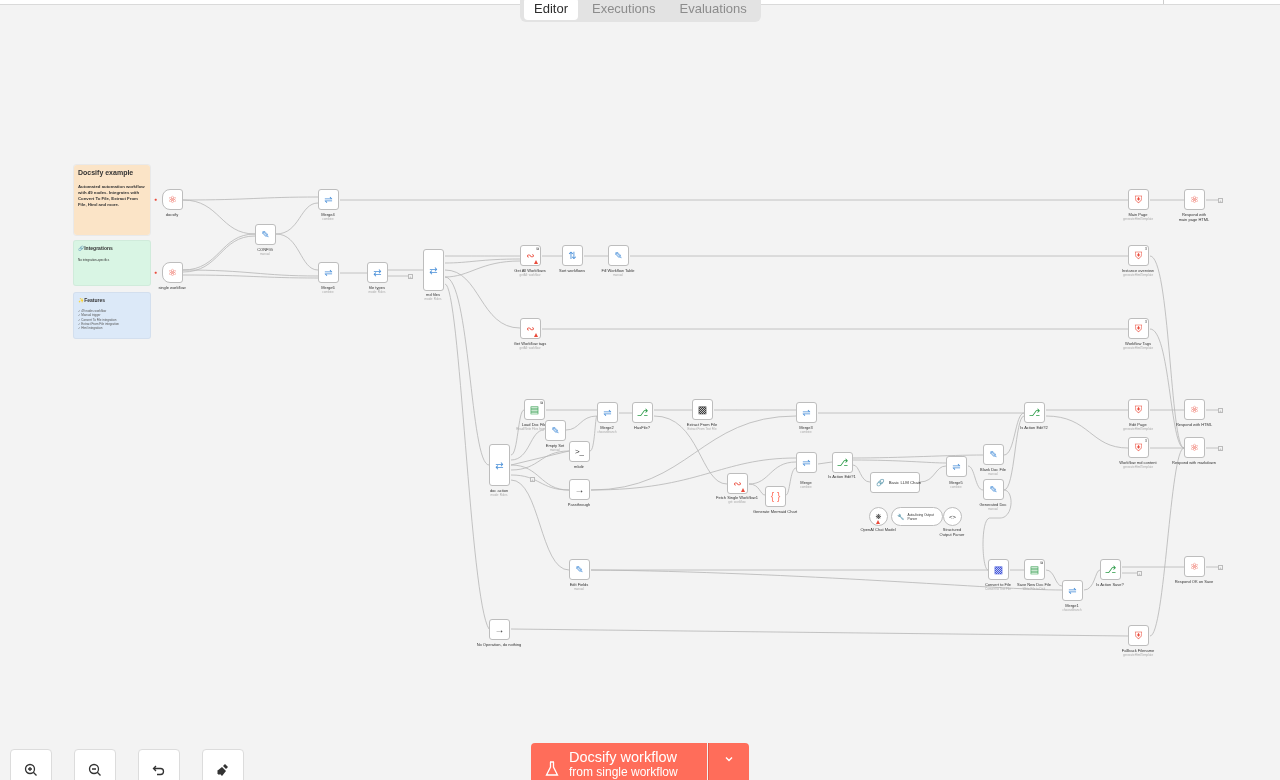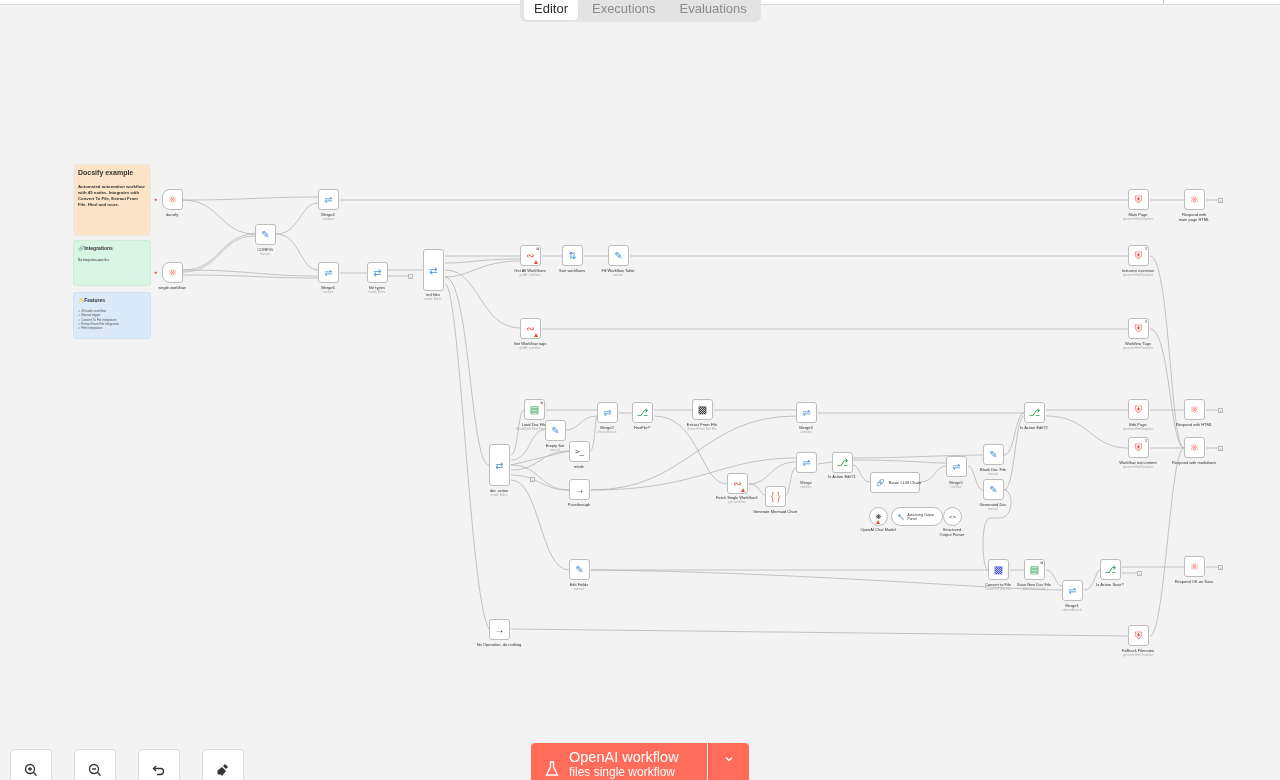--- a/index.html
+++ b/index.html
@@ -486,22 +486,22 @@
       </svg>
   </div>
 </div>
 
 <div class="exec-wrap">
   <div class="exec-btn">
     <svg width="14" height="16" viewBox="0 0 14 16" style="margin-top:12px;">
         <path d="M5 1 H9 M5.5 1 V6 L1.5 14 H12.5 L8.5 6 V1" fill="none" stroke="#fff" stroke-width="1.3"></path>
       </svg>
     <div>
-      <div class="txt1">OpenAI workflow</div>
-      <div class="txt2">files single workflow</div>
+      <div class="txt1">Docsify workflow</div>
+      <div class="txt2">from single workflow</div>
     </div>
   </div>
   <div class="exec-drop">
     <svg width="12" height="12" viewBox="0 0 12 12">
         <path d="M3 4.5 L6 7.5 L9 4.5" fill="none" stroke="#fff" stroke-width="1.4"></path>
       </svg>
   </div>
 </div>
 
 </body></html>

